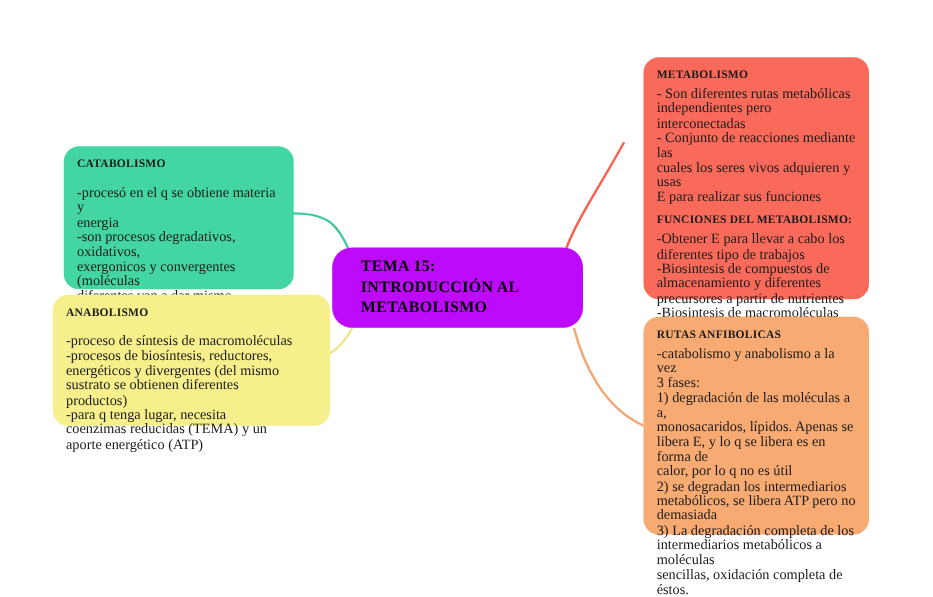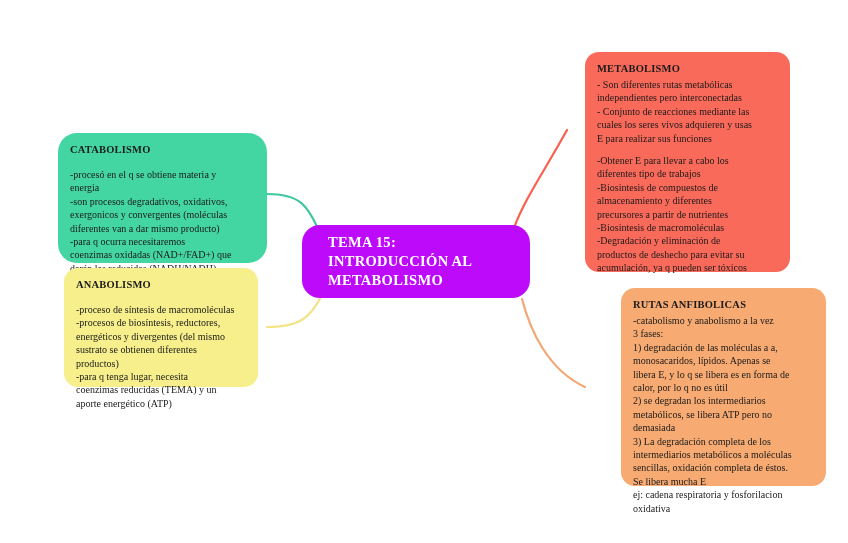--- a/index.html
+++ b/index.html
@@ -33,61 +33,59 @@
   }
   .node .title {
     font-weight: bold;
     font-size: 10.5px;
     line-height: 14px;
     letter-spacing: 0.2px;
     margin: 0 0 2px 0;
     white-space: pre-wrap;
   }
   .node .body {
-    font-size: 10px;
+    font-size: 13px;
     line-height: 13.4px;
     white-space: pre-wrap;
     margin: 0;
   }
   .node .gap {
     height: 9px;
   }
   #node-catabolismo {
     left: 58px; top: 133px; width: 209px; height: 130px;
     background: #43d6a3;
-    border-radius: 19px;
   }
   #node-anabolismo {
-    left: 64px; top: 268px; width: 194px; height: 119px;
+    left: 48px; top: 268px; width: 252px; height: 119px;
     background: #f7ef8b;
   }
   #node-central {
     left: 302px; top: 225px; width: 228px; height: 73px;
     background: #bd0afa;
     border-radius: 18px;
     display: flex;
     align-items: center;
     padding: 0 0 0 26px;
   }
   #node-central .central-title {
-    color: #ffffff;
+    color: #000000;
     font-weight: bold;
     font-size: 14.5px;
     line-height: 19px;
     letter-spacing: 0.3px;
     white-space: pre-wrap;
   }
   #node-metabolismo {
     left: 585px; top: 52px; width: 205px; height: 220px;
     background: #fa6a5a;
   }
   #node-rutas {
     left: 585px; top: 288px; width: 205px; height: 198px;
     background: #f7ab72;
-    margin-left: 36px;
   }
 </style>
 </head>
 <body>
 
 <div id="canvas">
 
   <svg class="connectors" viewBox="0 0 848 543">
     <path d="M 267 194 C 300 194, 308 206, 318 229" fill="none" stroke="#3fc7a0" stroke-width="2.2" stroke-linecap="round"></path>
     <path d="M 267 327 C 300 327, 310 318, 322 295" fill="none" stroke="#f2e383" stroke-width="2.2" stroke-linecap="round"></path>
@@ -128,20 +126,21 @@
   </div>
 
   <div class="node" id="node-metabolismo">
     <p class="title">METABOLISMO</p>
     <p class="body">- Son diferentes rutas metabólicas
 independientes pero interconectadas
 - Conjunto de reacciones mediante las
 cuales los seres vivos adquieren y usas
 E para realizar sus funciones</p>
     <div class="gap"></div>
+    <p class="title">FUNCIONES DEL METABOLISMO:</p>
     <p class="body">-Obtener E para llevar a cabo los
 diferentes tipo de trabajos
 -Biosintesis de compuestos de
 almacenamiento y diferentes
 precursores a partir de nutrientes
 -Biosintesis de macromoléculas
 -Degradación y eliminación de
 productos de deshecho para evitar su
 acumulación, ya q pueden ser tóxicos</p>
   </div>

